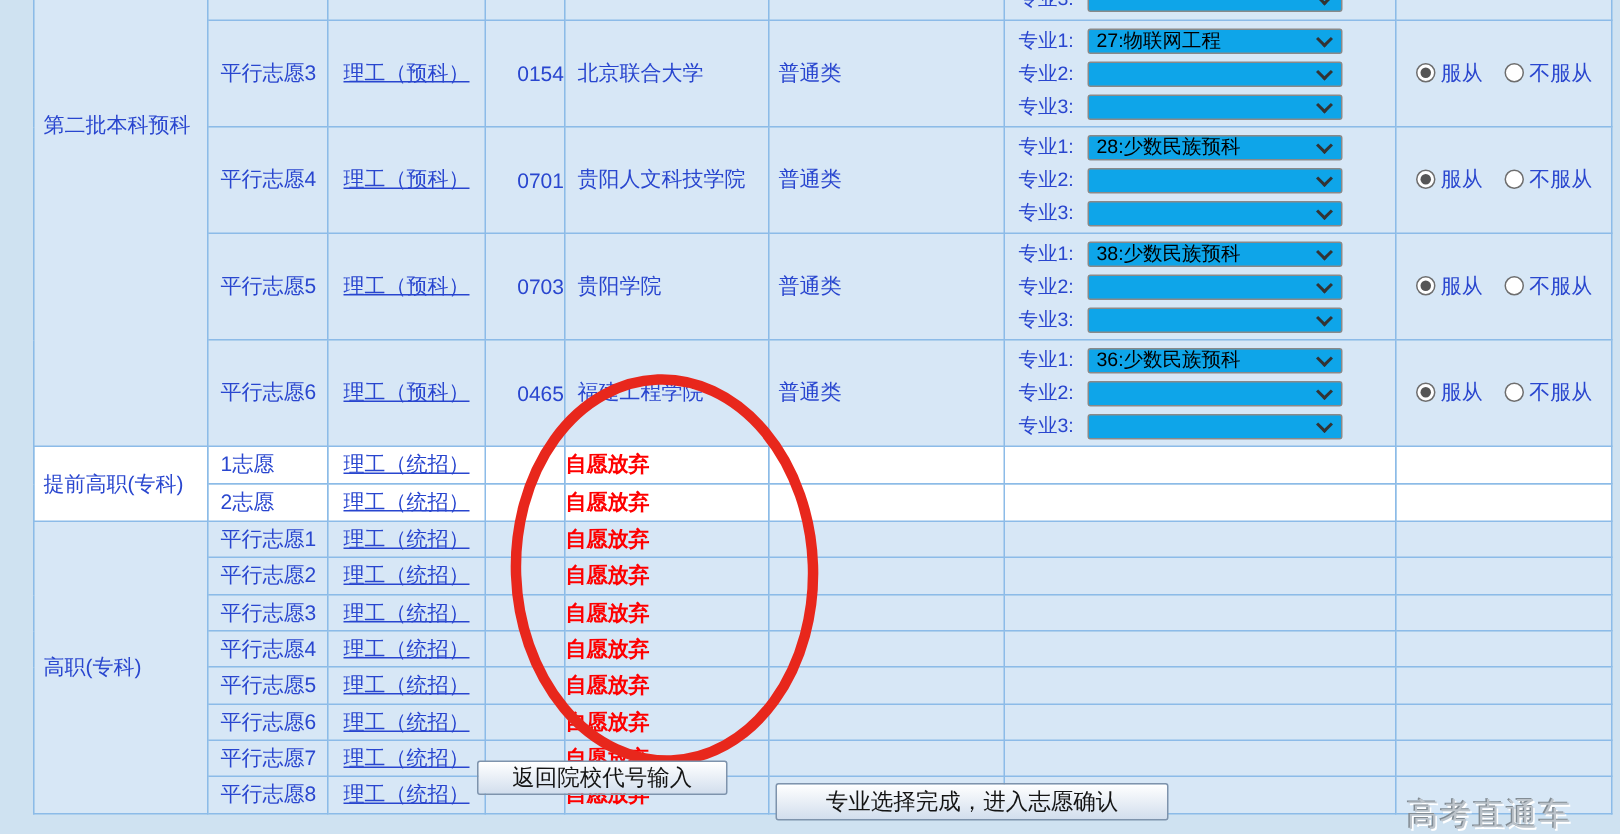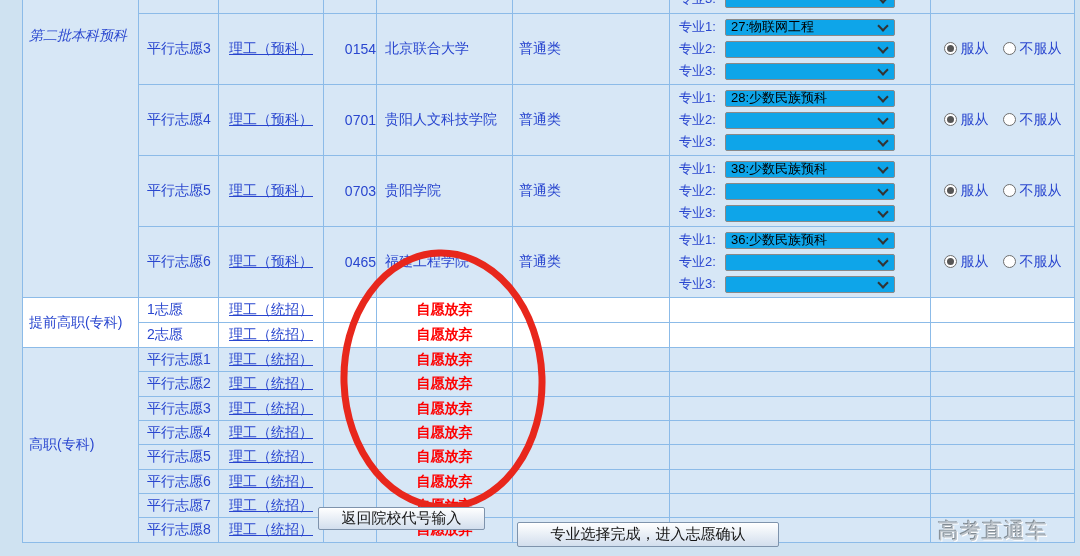--- a/index.html
+++ b/index.html
@@ -14,26 +14,26 @@
   }
   td{
     border:1px solid #8cbbe8;
     font-size:14px;color:#2946cf;
     padding:0 0 0 8px;overflow:hidden;white-space:nowrap;
   }
   tr.blue td{background:#d7e7f6;}
   tr.white td{background:#ffffff;}
   .h13{height:13px}.h63{height:63px}.h64{height:64px}.h58{height:58px}.h60{height:60px}
   .h25{height:25px}.h24{height:24px}.h24b{height:25px}
-  td.c-batch-top{vertical-align:top;padding:27px 0 0 6px;font-style:italic;}
+  td.c-batch-top{vertical-align:top;padding:75px 0 0 6px;}
   td.c-batch{padding-left:6px;}
   td.c-type{padding-left:10px;text-decoration:underline;}
   td.c-code{text-align:right;padding:0;}
   td.c-cat{padding-left:6px;}
-  td.c-giveup{text-align:center;padding:0;color:#fe0000;font-weight:bold;}
+  td.c-giveup{text-align:left;padding:0;color:#fe0000;font-weight:bold;}
   td.c-major{padding:0;}
   td.c-obey{padding:0;text-align:center;}
   .majors{display:flex;flex-direction:column;justify-content:center;gap:4px;padding:4px 0 4px 9px;}
   .mrow{display:flex;align-items:center;}
   .mlabel{width:46px;font-size:13px;color:#2946cf;flex:none;}
   .sel{
     width:170px;height:17px;box-sizing:border-box;flex:none;
     background:#0ea5e9;border:1px solid #898989;border-radius:2px;
     display:flex;align-items:center;justify-content:space-between;
     padding:0 7px 0 5px;font-size:13px;color:#000;
@@ -51,21 +51,21 @@
   .btn{
     position:absolute;display:flex;align-items:center;justify-content:center;
     border:1px solid #7e93ac;border-radius:2px;
     background:linear-gradient(#ffffff,#d2deed);
     box-shadow:inset 0 1px 0 rgba(255,255,255,.8);
     font-size:15px;color:#141414;cursor:pointer;white-space:nowrap;
   }
   #btn-back{left:318px;top:507px;width:165px;height:21px;}
   #btn-confirm{left:517px;top:522px;width:260px;height:23px;}
   .watermark{
-    position:absolute;left:938px;top:517px;font-size:21px;letter-spacing:1px;
+    position:absolute;left:938px;top:529px;font-size:21px;letter-spacing:1px;
     color:#bcc3ca;text-shadow:-1px -1px 0 #828c94,1px 1px 0 #ffffff;text-align:center;
   }
   svg.anno{position:absolute;left:0;top:0;pointer-events:none;}
 </style>
 </head>
 <body>
 
 <table class="vol">
   <colgroup>
     <col style="width:116px">

